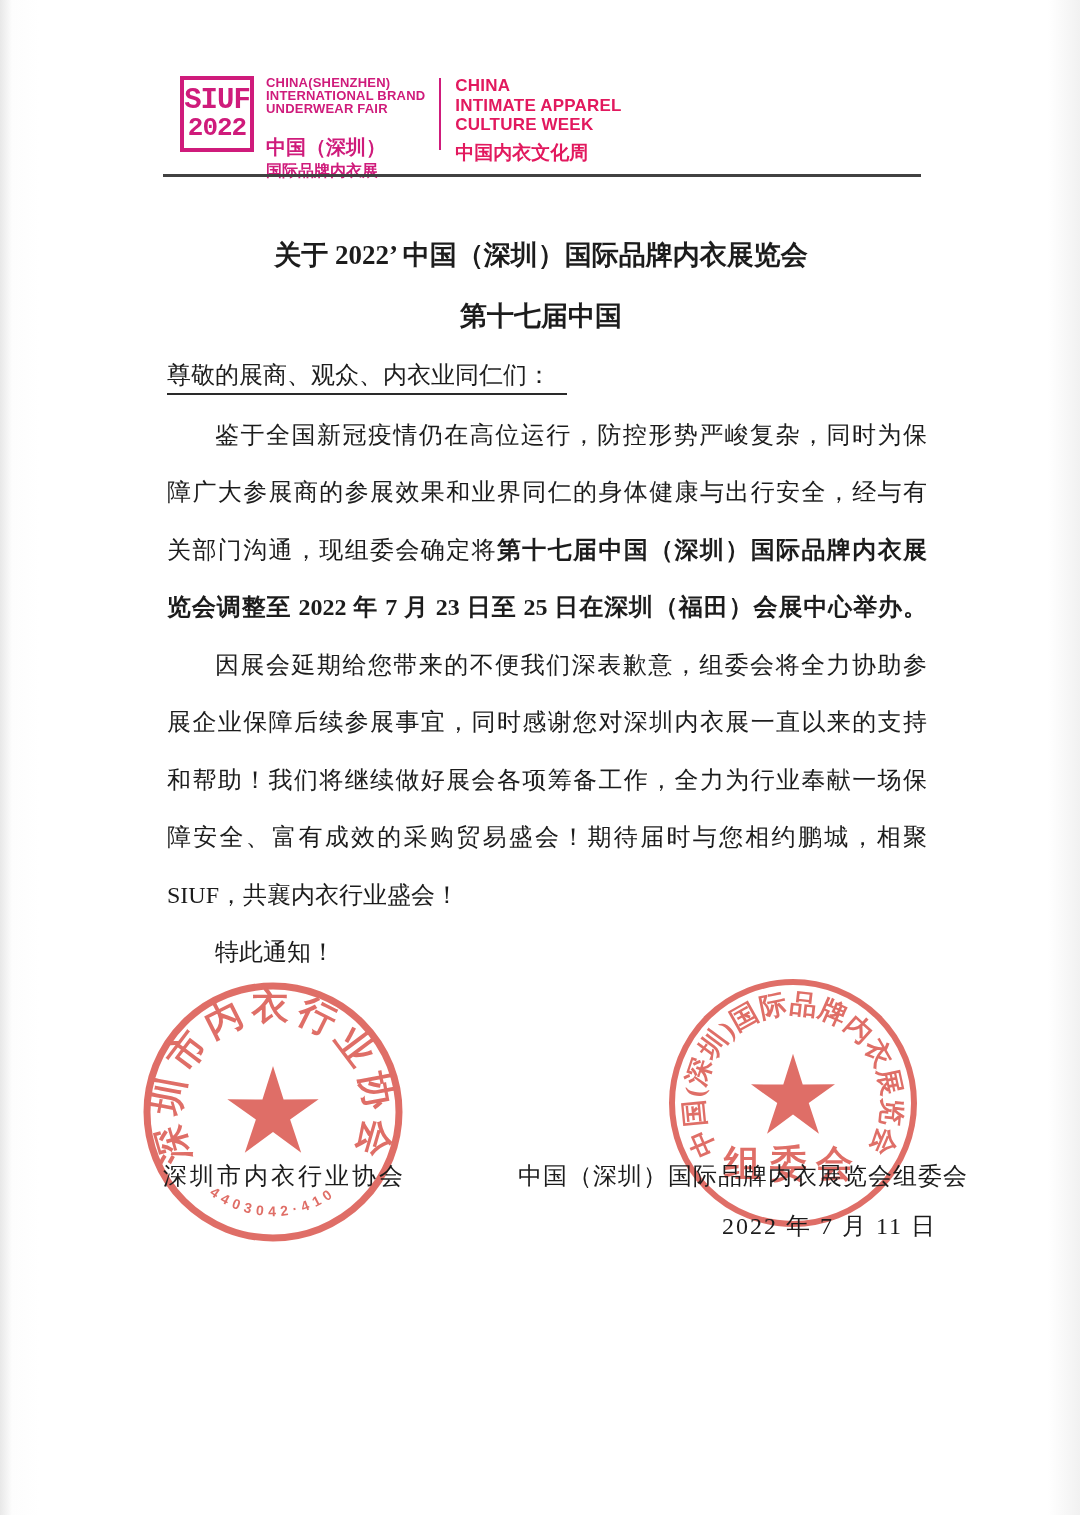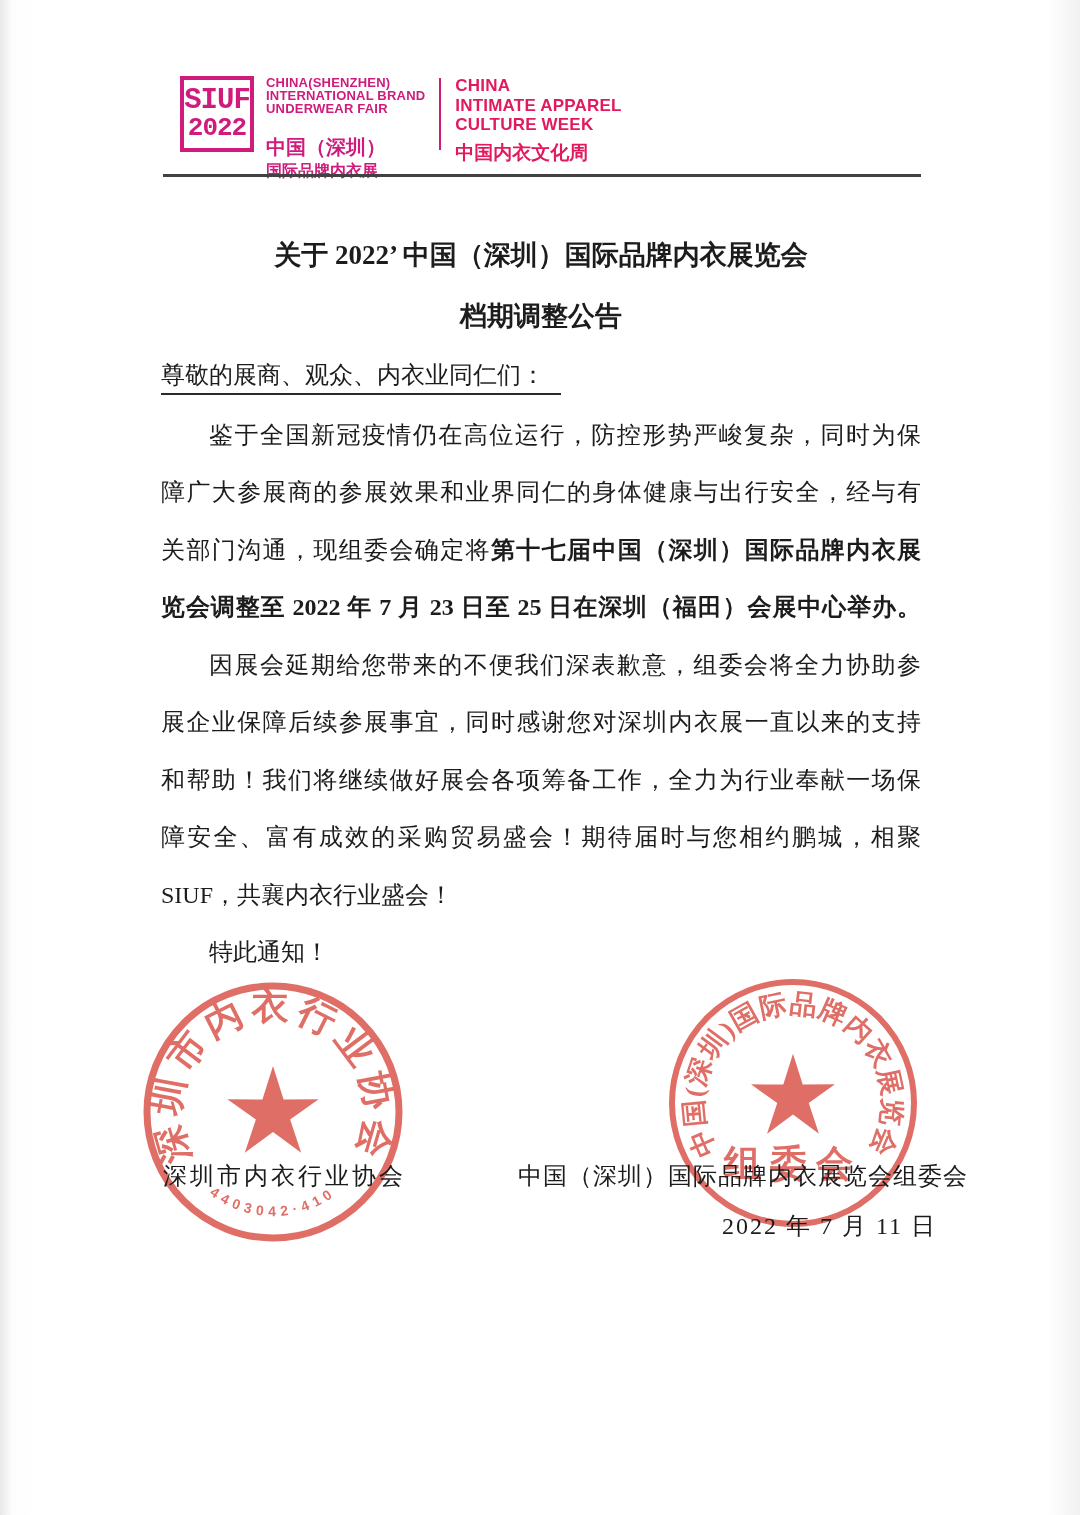--- a/index.html
+++ b/index.html
@@ -26,21 +26,21 @@
   .week-col { color:var(--brand-red); font-family:"Liberation Sans",sans-serif; }
   .week-col .en { font-size:17px; line-height:19.5px; font-weight:bold; letter-spacing:0.2px; }
   .week-col .cn { font-size:19px; line-height:22px; font-weight:bold; margin-top:7px; }
   .header-rule { position:absolute; left:163px; top:174px; width:758px; height:3px; background:var(--rule-gray); }
   
   .doc-title { position:absolute; left:161px; top:234px; width:760px; text-align:center;
     color:var(--text); font-weight:bold; }
   .doc-title .t1 { font-size:27px; line-height:42px; }
   .doc-title .t2 { font-size:27px; line-height:42px; margin-top:19px; }
   
-  .body-text { position:absolute; left:161px; top:347px; width:760px;
+  .body-text { position:absolute; left:167px; top:347px; width:760px;
     font-size:24px; line-height:57.5px; color:var(--text); }
   .line { width:100%; white-space:normal; }
   .fill { text-align:justify; text-align-last:justify; }
   .indent { text-indent:2em; }
   .salu { border-bottom:2px solid #2a2a2a; display:inline-block; padding-right:16px; line-height:36px; margin-top:10px; margin-bottom:11.5px; }
   .bold { font-weight:bold; }
   
   .sig { position:absolute; font-size:24px; color:var(--text); z-index:3; }
   .sig-left  { left:163px; top:1160px; letter-spacing:3px; }
   .sig-right { left:474px; top:1160px; letter-spacing:1px;margin-left:44px; }
@@ -74,21 +74,21 @@
       <div class="en">INTIMATE APPAREL</div>
       <div class="en">CULTURE WEEK</div>
       <div class="cn">中国内衣文化周</div>
     </div>
   </div>
 
   <div class="header-rule"></div>
 
   <div class="doc-title">
     <div class="t1">关于 2022’ 中国（深圳）国际品牌内衣展览会</div>
-    <div class="t2">档期调整公告</div>
+    <div class="t2">第十七届中国</div>
   </div>
 
   <div class="body-text">
     <div class="line"><span class="salu">尊敬的展商、观众、内衣业同仁们：</span></div>
     <div class="line fill indent">鉴于全国新冠疫情仍在高位运行，防控形势严峻复杂，同时为保</div>
     <div class="line fill">障广大参展商的参展效果和业界同仁的身体健康与出行安全，经与有</div>
     <div class="line fill"><span>关部门沟通，现组委会确定将</span><span class="bold">第十七届中国（深圳）国际品牌内衣展</span></div>
     <div class="line fill bold">览会调整至 2022 年 7 月 23 日至 25 日在深圳（福田）会展中心举办。</div>
     <div class="line fill indent">因展会延期给您带来的不便我们深表歉意，组委会将全力协助参</div>
     <div class="line fill">展企业保障后续参展事宜，同时感谢您对深圳内衣展一直以来的支持</div>

